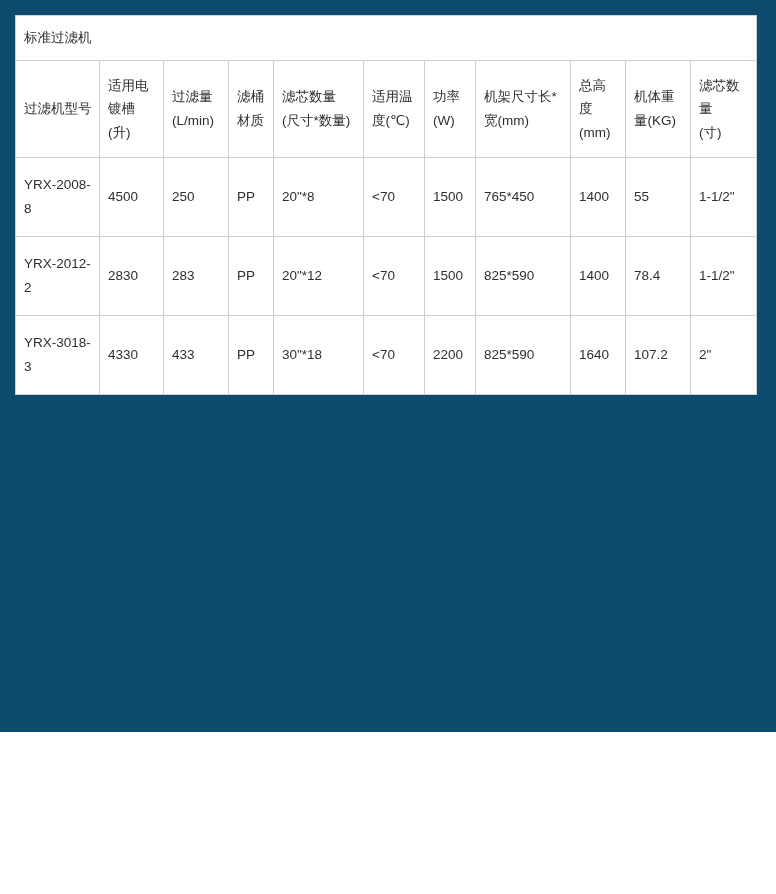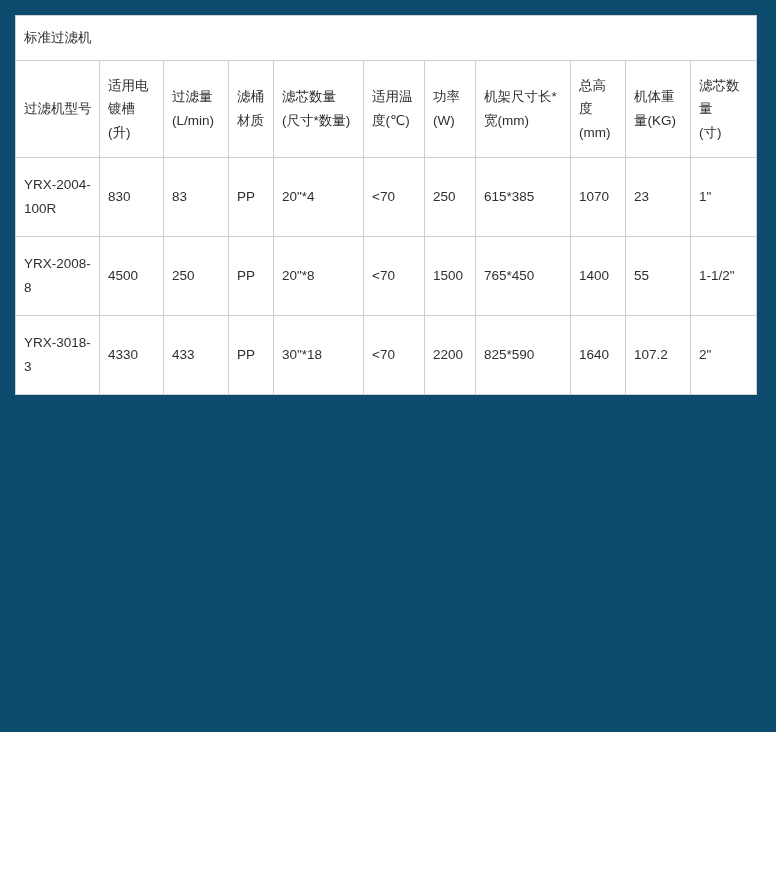--- a/index.html
+++ b/index.html
@@ -128,43 +128,43 @@
           <td>
             <div>机体重</div>
             <div>量(KG)</div>
           </td>
           <td>
             <div>滤芯数量</div>
             <div>(寸)</div>
           </td>
         </tr>
         <tr class="body-row">
-          <td>YRX-2004-100R</td>
-          <td>830</td>
-          <td>83</td>
-          <td>PP</td>
-          <td>20"*4</td>
-          <td>&lt;70</td>
-          <td>250</td>
-          <td>615*385</td>
-          <td>1070</td>
-          <td>23</td>
-          <td>1"</td>
-        </tr>
-        <tr class="body-row">
           <td>YRX-2008-8</td>
           <td>4500</td>
           <td>250</td>
           <td>PP</td>
           <td>20"*8</td>
           <td>&lt;70</td>
           <td>1500</td>
           <td>765*450</td>
           <td>1400</td>
           <td>55</td>
+          <td>1-1/2"</td>
+        </tr>
+        <tr class="body-row">
+          <td>YRX-2012-2</td>
+          <td>2830</td>
+          <td>283</td>
+          <td>PP</td>
+          <td>20"*12</td>
+          <td>&lt;70</td>
+          <td>1500</td>
+          <td>825*590</td>
+          <td>1400</td>
+          <td>78.4</td>
           <td>1-1/2"</td>
         </tr>
         <tr class="body-row">
           <td>YRX-3018-3</td>
           <td>4330</td>
           <td>433</td>
           <td>PP</td>
           <td>30"*18</td>
           <td>&lt;70</td>
           <td>2200</td>

